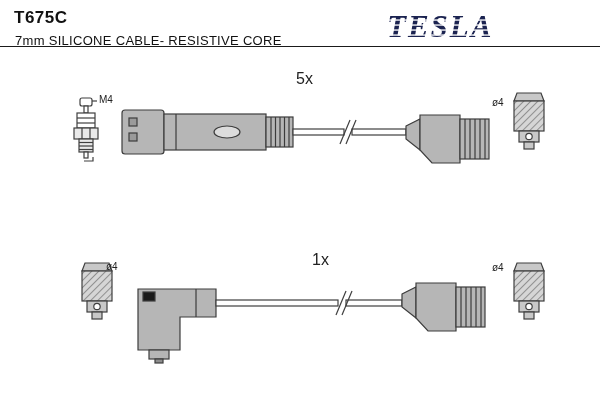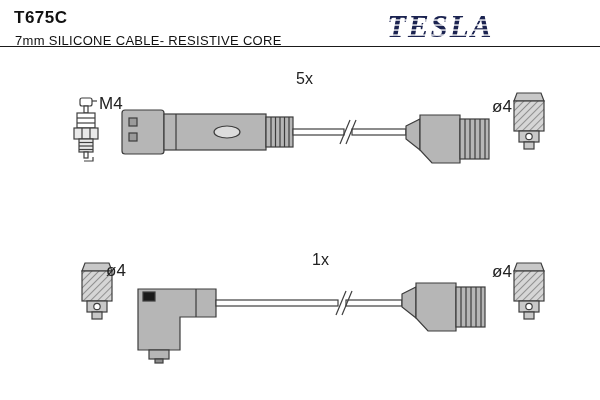--- a/index.html
+++ b/index.html
@@ -6,21 +6,21 @@
   html,body { background:#fff; }
   .page {
     position:relative; width:600px; height:400px; background:#ffffff;
     font-family:"Liberation Sans", sans-serif; color:#111; overflow:hidden;
   }
   .part-number { position:absolute; left:14px; top:8px; font-size:17px; font-weight:bold; letter-spacing:.5px; }
   .subtitle    { position:absolute; left:15px; top:33px; font-size:13px; letter-spacing:.3px; }
   .logo        { position:absolute; left:386px; top:11px; }
   .rule        { position:absolute; left:0; top:46px; width:600px; height:1px; background:#1a1a1a; }
   .diagram     { position:absolute; left:0; top:0; }
-  .label       { position:absolute; font-size:17px; color:#222; }
+  .label       { position:absolute; font-size:10px; color:#222; }
   .qty         { font-size:16px; color:#222; }
 </style>
 </head>
 <body>
 
 <div class="page">
 
   <div class="part-number">T675C</div>
   <div class="subtitle">7mm SILICONE CABLE- RESISTIVE CORE</div>
 

